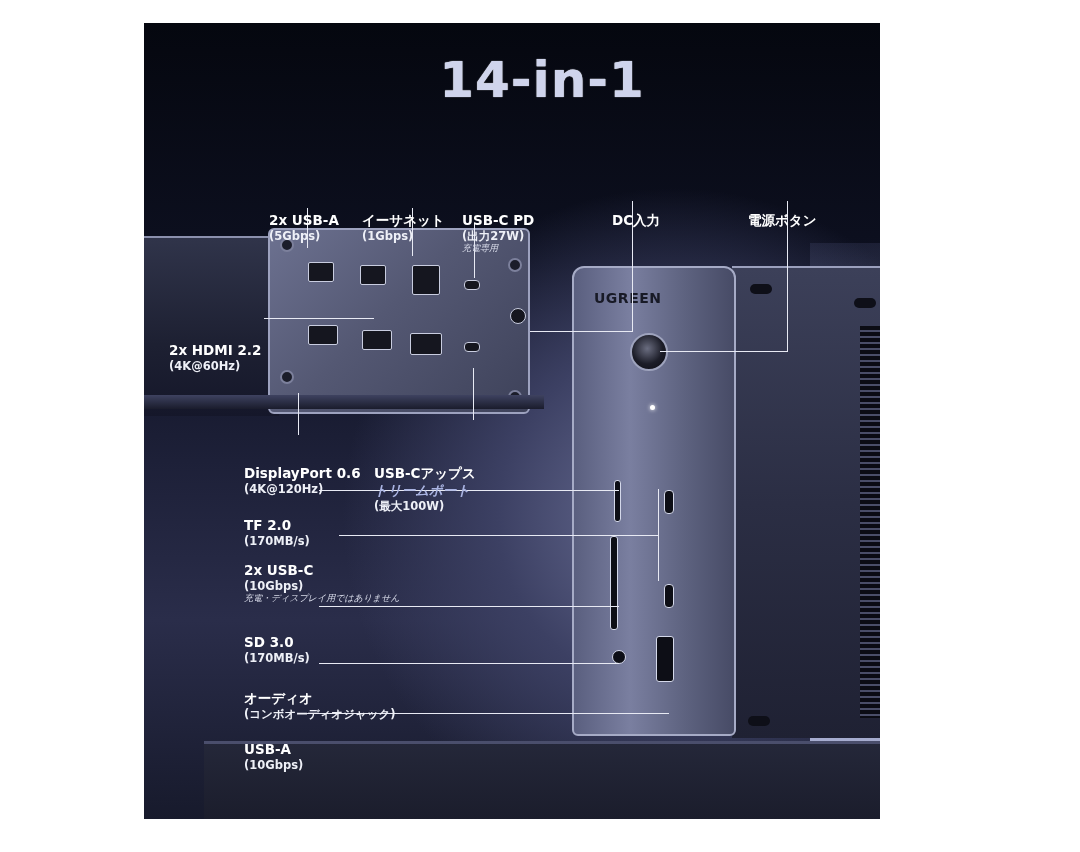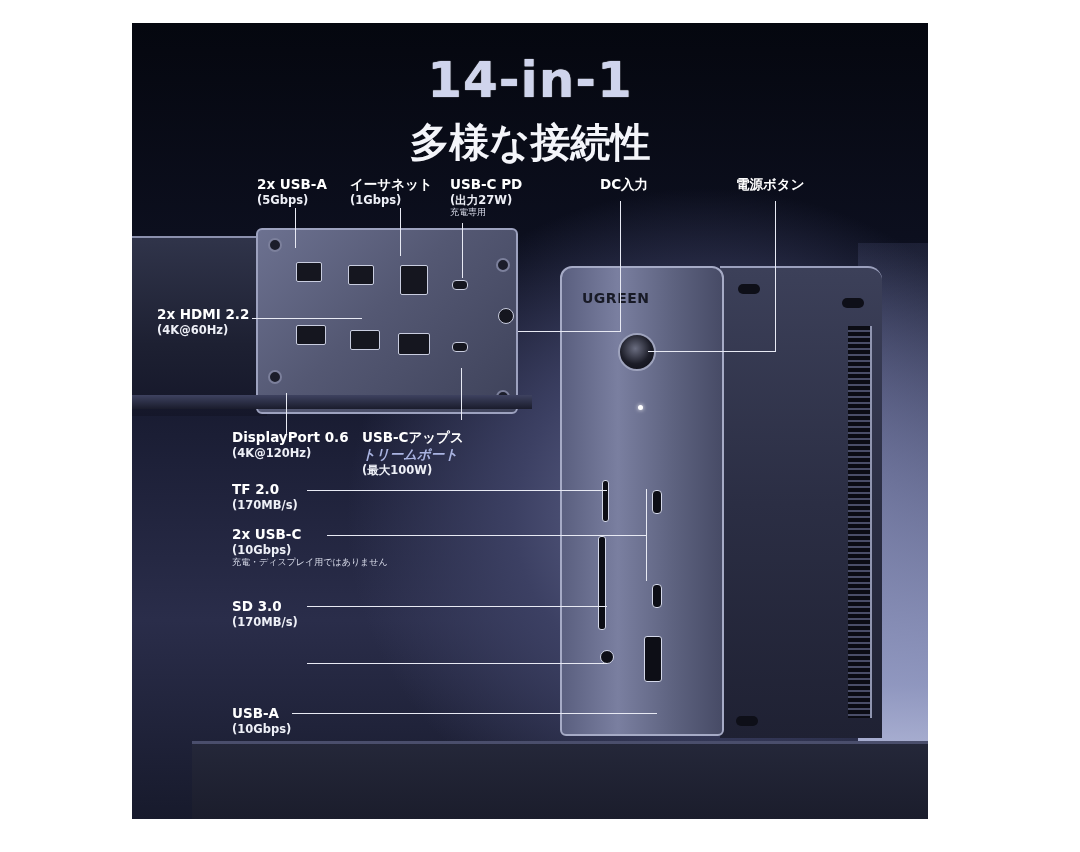--- a/index.html
+++ b/index.html
@@ -1,30 +1,30 @@
 <!DOCTYPE html>
 <html><head>
 <meta charset="utf-8">
 <style>
   html, body { margin:0; padding:0; background:#ffffff; }
   body { width:1080px; height:852px; position:relative; overflow:hidden;
          font-family:"DejaVu Sans","Liberation Sans",sans-serif; }
-  .panel { position:absolute; left:132px; top:23px; width:796px; height:796px; overflow:hidden;
+  .panel { position:absolute; left:144px; top:23px; width:736px; height:796px; overflow:hidden;
            background: radial-gradient(ellipse 60% 55% at 72% 62%, #6c7198 0%, #3c4063 40%, rgba(20,22,40,0) 75%),
                        linear-gradient(180deg,#05070f 0%,#0d1020 30%,#1d2038 55%,#2a2d4a 75%,#171a2c 100%); }
   .glow-right { position:absolute; right:0; top:220px; width:70px; height:520px;
            background: linear-gradient(180deg, rgba(90,96,140,0.2), rgba(160,168,210,0.85) 85%, rgba(190,196,230,0.9)); }
   .title { position:absolute; left:0; width:796px; text-align:center; color:#dfe3f3; font-weight:bold; }
   .title.t1 { top:28px; font-size:50px; letter-spacing:1px; color:#cfd4ec;
               text-shadow:0 0 1px #fff; }
   .title.t2 { top:92px; font-size:40px; color:#f4f5fa; }
-  .lbl { position:absolute; color:#ffffff; white-space:nowrap; line-height:1.25; }
+  .lbl { position:absolute; color:#ffffff; white-space:nowrap; line-height:1.25;margin-top:36px; }
   .lbl .m { font-size:13.5px; font-weight:bold; display:block; }
   .lbl .s { font-size:11.5px; font-weight:bold; display:block; color:#eef0f7; }
-  .lbl .n { font-size:9px; display:block; color:#d9dcea; }
+  .lbl .n { font-size:9px; display:block; color:#d9dcea;font-style:italic; }
   .lbl .blue { color:#aab4e2;font-style:italic; }
   .line { position:absolute; background:#e8eaf4; }
   
   .rear { position:absolute; left:0; top:205px; width:390px; height:200px; }
   .rear-body { position:absolute; left:0; top:8px; width:135px; height:178px;
       background:linear-gradient(180deg,#30344a,#1d2032 60%,#15172a); border-top:2px solid #8b90ad; }
   .rear-face { position:absolute; left:124px; top:0; width:262px; height:186px; border-radius:6px;
       background:linear-gradient(135deg,#6c7190 0%,#545873 45%,#3e425a 100%); border:2px solid #9da2bf; box-sizing:border-box; }
   .screw { position:absolute; width:10px; height:10px; border-radius:50%; background:#1b1d2a; border:2px solid #7c809c; }
   .port { position:absolute; background:#15161f; border:1.5px solid #c9cde0; border-radius:2px; }
@@ -47,21 +47,20 @@
   .base { position:absolute; left:60px; top:718px; width:740px; height:78px;
       background:linear-gradient(180deg,#4a4e6c 0 3px,#242739 3px,#1b1d2c 100%); }
 </style>
 </head>
 <body>
 
 <div class="panel">
   <div class="glow-right"></div>
 
   <div class="title t1">14-in-1</div>
-  <div class="title t2">多様な接続性</div>
 
   <div class="rear">
     <div class="rear-body"></div>
     <div class="rear-face">
       <div class="screw" style="left:10px;top:8px"></div>
       <div class="screw" style="left:238px;top:28px"></div>
       <div class="screw" style="left:10px;top:140px"></div>
       <div class="screw" style="left:238px;top:160px"></div>
       <div class="port" style="left:38px;top:32px;width:24px;height:18px"></div>
       <div class="port" style="left:90px;top:35px;width:24px;height:18px"></div>
@@ -154,17 +153,21 @@
   </div>
   <div class="lbl" style="left:100px;top:503px">
     <span class="m">2x USB-C</span>
     <span class="s">(10Gbps)</span>
     <span class="n">充電・ディスプレイ用ではありません</span>
   </div>
   <div class="lbl" style="left:100px;top:575px">
     <span class="m">SD 3.0</span>
     <span class="s">(170MB/s)</span>
   </div>
+  <div class="lbl" style="left:100px;top:631px">
+    <span class="m">オーディオ</span>
+    <span class="s">(コンボオーディオジャック)</span>
+  </div>
   <div class="lbl" style="left:100px;top:682px">
     <span class="m">USB-A</span>
     <span class="s">(10Gbps)</span>
   </div>
 </div>
 
 </body></html>

